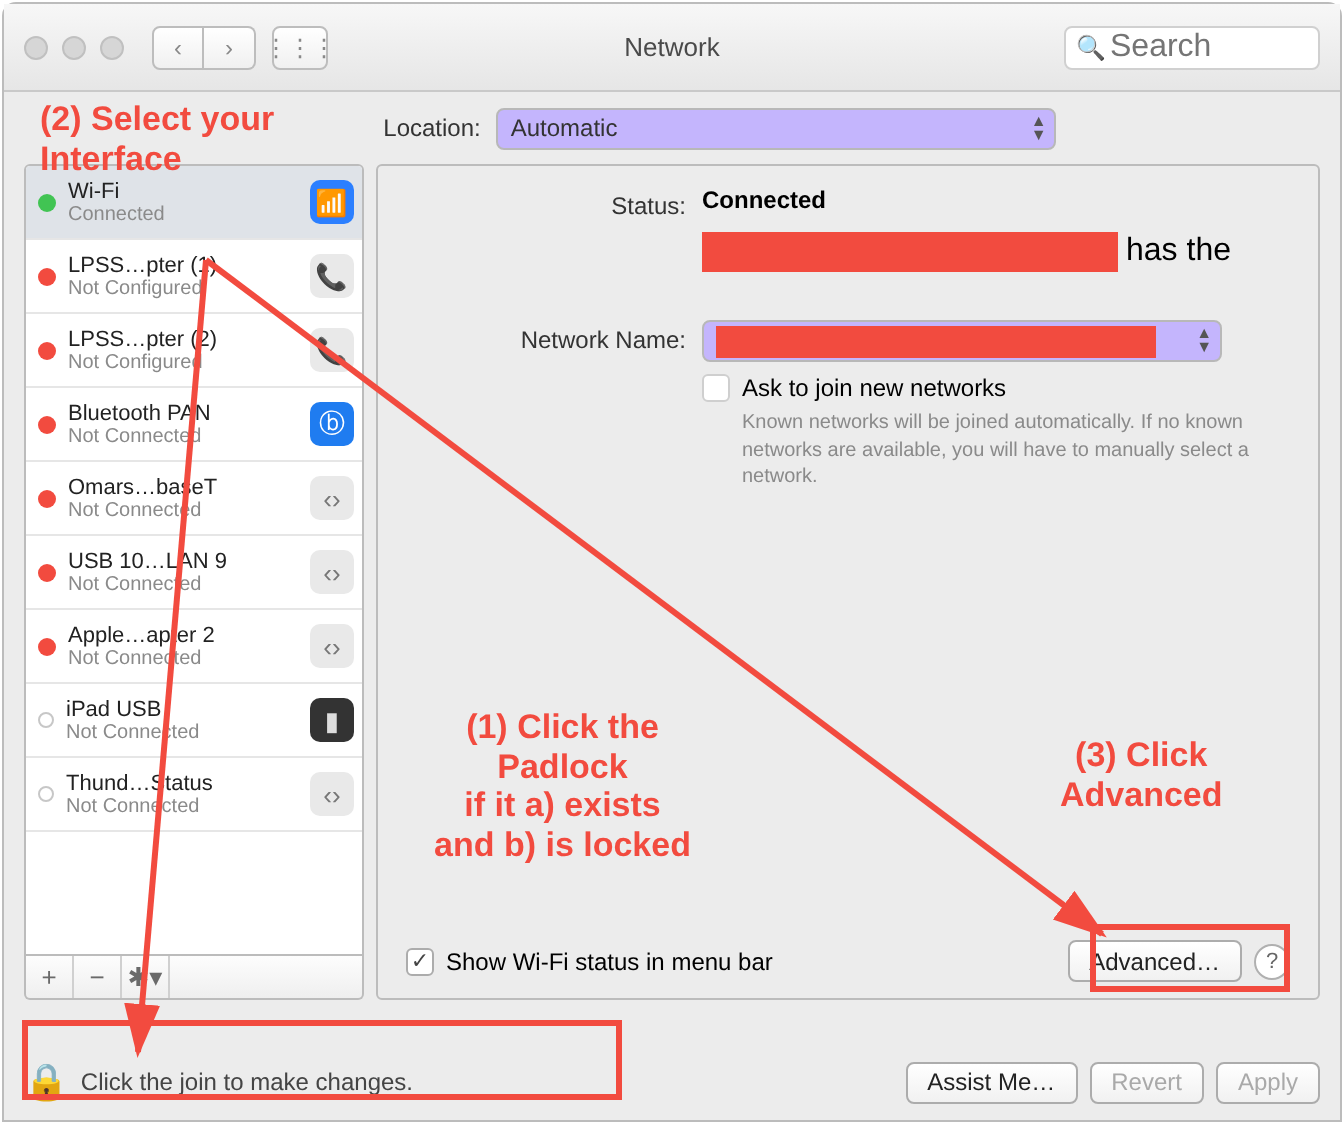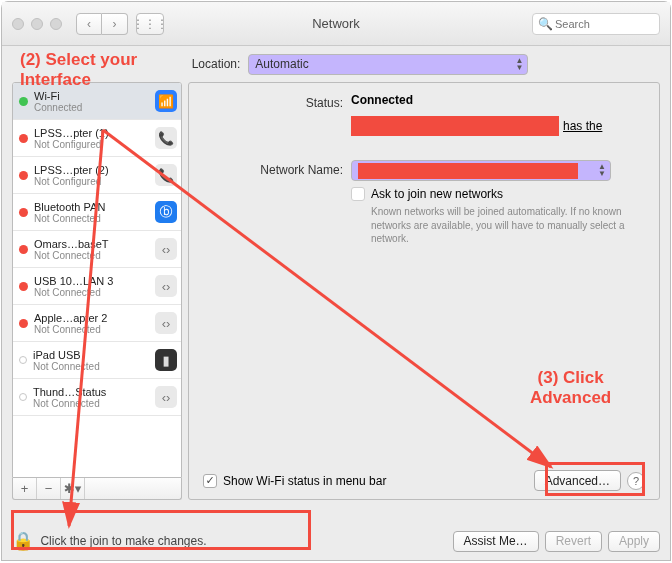--- a/index.html
+++ b/index.html
@@ -8,21 +8,21 @@
   .titlebar { height:44px; background:linear-gradient(#f7f7f7,#e6e6e6); border-bottom:1px solid #c9c9c9; display:flex; align-items:center; position:relative; }
   .traffic { display:flex; gap:7px; margin-left:10px; }
   .dot { width:12px; height:12px; border-radius:50%; background:#d6d6d6; border:1px solid #c0c0c0; }
   .navbtns { display:flex; margin-left:14px; }
   .navbtn { width:26px; height:22px; background:linear-gradient(#ffffff,#f0f0f0); border:1px solid #bdbdbd; display:flex; align-items:center; justify-content:center; font-size:12px; color:#888;}
   .navbtn.l { border-radius:4px 0 0 4px; }
   .navbtn.r { border-radius:0 4px 4px 0; border-left:0; }
   .gridbtn { width:28px; height:22px; margin-left:8px; background:linear-gradient(#ffffff,#f0f0f0); border:1px solid #bdbdbd; border-radius:4px; display:flex; align-items:center; justify-content:center; color:#888; font-size:12px;}
   .title { position:absolute; left:0; right:0; text-align:center; font-size:13px; color:#4a4a4a; pointer-events:none;}
   .search { position:absolute; right:10px; top:11px; width:128px; }
-  .search input { width:100%; height:22px; border:1px solid #d0d0d0; border-radius:4px; background:#ffffff; font-size:11px; color:#999; padding-left:22px;}
+  .search input { width:100%; height:22px; border:1px solid #d0d0d0; border-radius:4px; background:#ffffff; font-size:16px; color:#999; padding-left:22px;}
   .search .sicon { position:absolute; left:6px; top:4px; color:#b5b5b5; font-size:12px;}
   .locrow { display:flex; align-items:center; justify-content:center; gap:8px; height:36px; font-size:12px; color:#333; }
   .locrow .lbl { text-align:left;padding-left:48px; }
   .popup { height:21px; width:280px; background:#c4b5fd; border:1px solid #b8b8b8; border-radius:4px; display:flex; align-items:center; padding:0 6px; font-size:12px; position:relative;}
   .popup .carets { position:absolute; right:4px; top:2px; font-size:8px; line-height:7px; color:#555; display:flex; flex-direction:column;}
   .body { display:flex; gap:6px; padding:0 10px; height:418px; }
   .sidebar-wrap { width:170px; display:flex; flex-direction:column;}
   .sidebar { flex:1; background:#ffffff; border:1px solid #bcbcbc; border-radius:3px 3px 0 0; overflow:hidden;}
   .sb-item { height:37px; border-bottom:1px solid #e6e6e6; display:flex; align-items:center; padding:0 4px 0 6px; gap:6px; font-size:11px; position:relative;}
   .sb-item.selected { background:#dfe3e8; }
@@ -135,21 +135,21 @@
             <span class="sb-dot red"></span>
             <div class="sb-text">
               <div class="sb-name">Omars…baseT</div>
               <div class="sb-stat">Not Connected</div>
             </div>
             <span class="sb-ico" style="background:#e9e9e9;color:#777;">‹›</span>
           </div>
           <div class="sb-item">
             <span class="sb-dot red"></span>
             <div class="sb-text">
-              <div class="sb-name">USB 10…LAN 3</div>
+              <div class="sb-name">USB 10…LAN 9</div>
               <div class="sb-stat">Not Connected</div>
             </div>
             <span class="sb-ico" style="background:#e9e9e9;color:#777;">‹›</span>
           </div>
           <div class="sb-item">
             <span class="sb-dot red"></span>
             <div class="sb-text">
               <div class="sb-name">Apple…apter 2</div>
               <div class="sb-stat">Not Connected</div>
             </div>
@@ -190,21 +190,21 @@
         <div class="dlbl">Status:</div>
         <div class="dval" style="display:flex; align-items:center; gap:12px;">
           <span class="bold">Connected</span>
           <span style="flex:1"></span>
         </div>
       </div>
       <div class="drow">
         <div class="dlbl"></div>
         <div class="dval" style="display:flex; align-items:center; gap:4px;">
           <span class="redbox" style="width:208px"></span>
-          <span style="font-size:12px;text-decoration:underline;">has the</span>
+          <span style="font-size:16px;">has the</span>
         </div>
       </div>
       <div style="height:18px"></div>
       <div class="drow">
         <div class="dlbl">Network Name:</div>
         <div class="dval">
           <div class="popup" style="width:260px">
             <span class="redbox" style="width:220px; height:16px;"></span>
             <span class="carets">
                 <span>▲</span>
@@ -245,20 +245,24 @@
       <span>Click the join to make changes.</span>
     </div>
     <span class="spacer"></span>
     <span class="btn">Assist Me…</span>
     <span class="btn dim">Revert</span>
     <span class="btn dim">Apply</span>
   </div>
 
   <div class="anno" style="left:18px; top:48px; text-align:left;"><span style="white-space:pre;">(2) Select your
 Interface</span></div>
+  <div class="anno" style="left:215px; top:352px;"><span style="white-space:pre;">(1) Click the
+Padlock
+if it a) exists
+and b) is locked</span></div>
   <div class="anno" style="left:528px; top:366px;"><span style="white-space:pre;">(3) Click
 Advanced</span></div>
 
   <div class="arect" style="left:9px; top:508px; width:300px; height:40px;"></div>
   <div class="arect" style="left:543px; top:460px; width:100px; height:34px;"></div>
 
   <svg class="arrow" style="left:0; top:0;" width="668" height="558">
     <defs>
         <marker id="ah" markerWidth="10" markerHeight="10" refX="8" refY="3" orient="auto">
           <path d="M0,0 L0,6 L9,3 z" fill="#f24b3f"></path>

